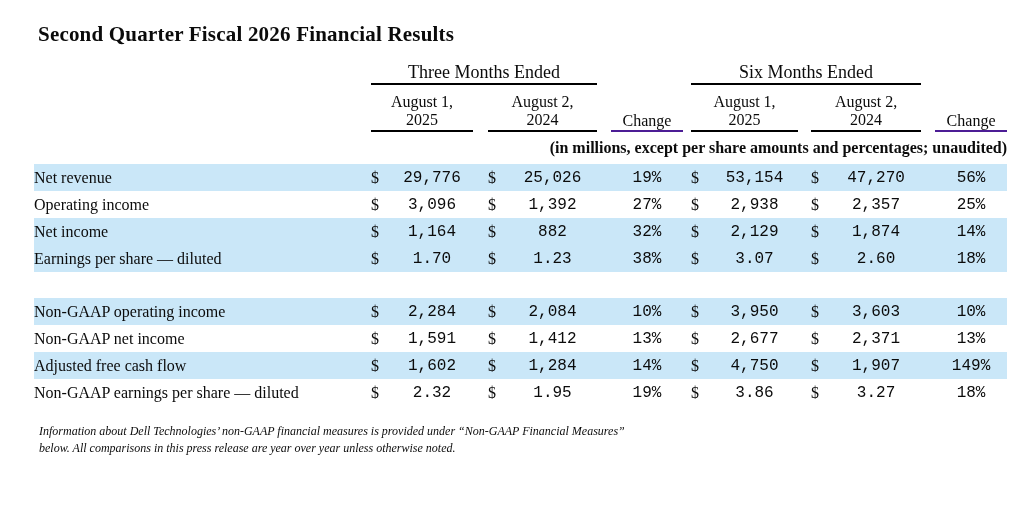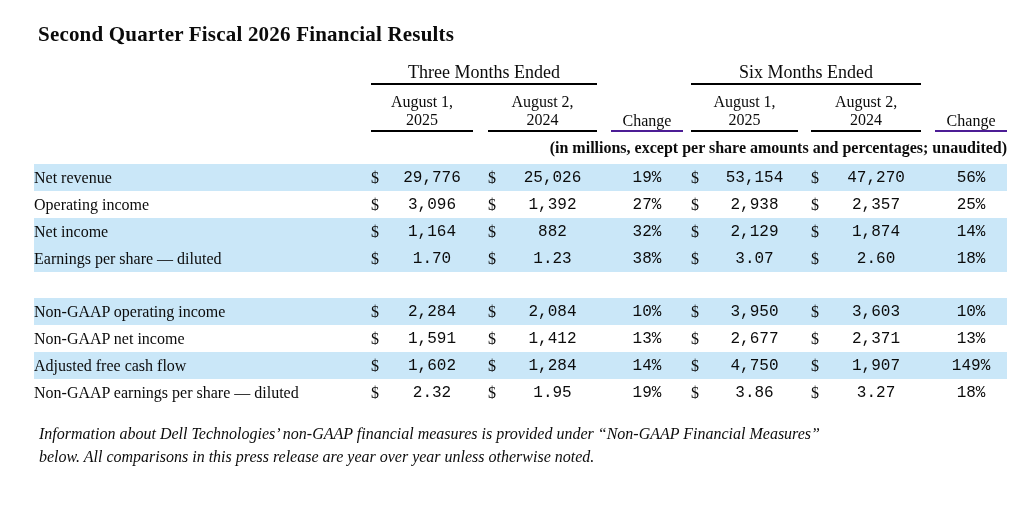--- a/index.html
+++ b/index.html
@@ -75,21 +75,21 @@
   td.cur { text-align: left;  padding-left: 3px; }
   td.val { text-align: center; padding-right: 2px; font-family: Liberation Mono, monospace; }
   td.pct { text-align: center; padding-right: 13px; font-family: Liberation Mono, monospace; }
   tr.shaded td { background: #cae7f8; }
   tr.spacer-row td { height: 26px; background: #ffffff; }
 
   .footnote {
     margin: 17px 0 0 30px;
     width: 960px;
     font-style: italic;
-    font-size: 16px;
+    font-size: 12px;
     line-height: 1.42;
     white-space: pre-line;
   }
 </style>
 </head>
 <body>
 
 <div class="page">
 
   <div class="page-title">Second Quarter Fiscal 2026 Financial Results</div>

